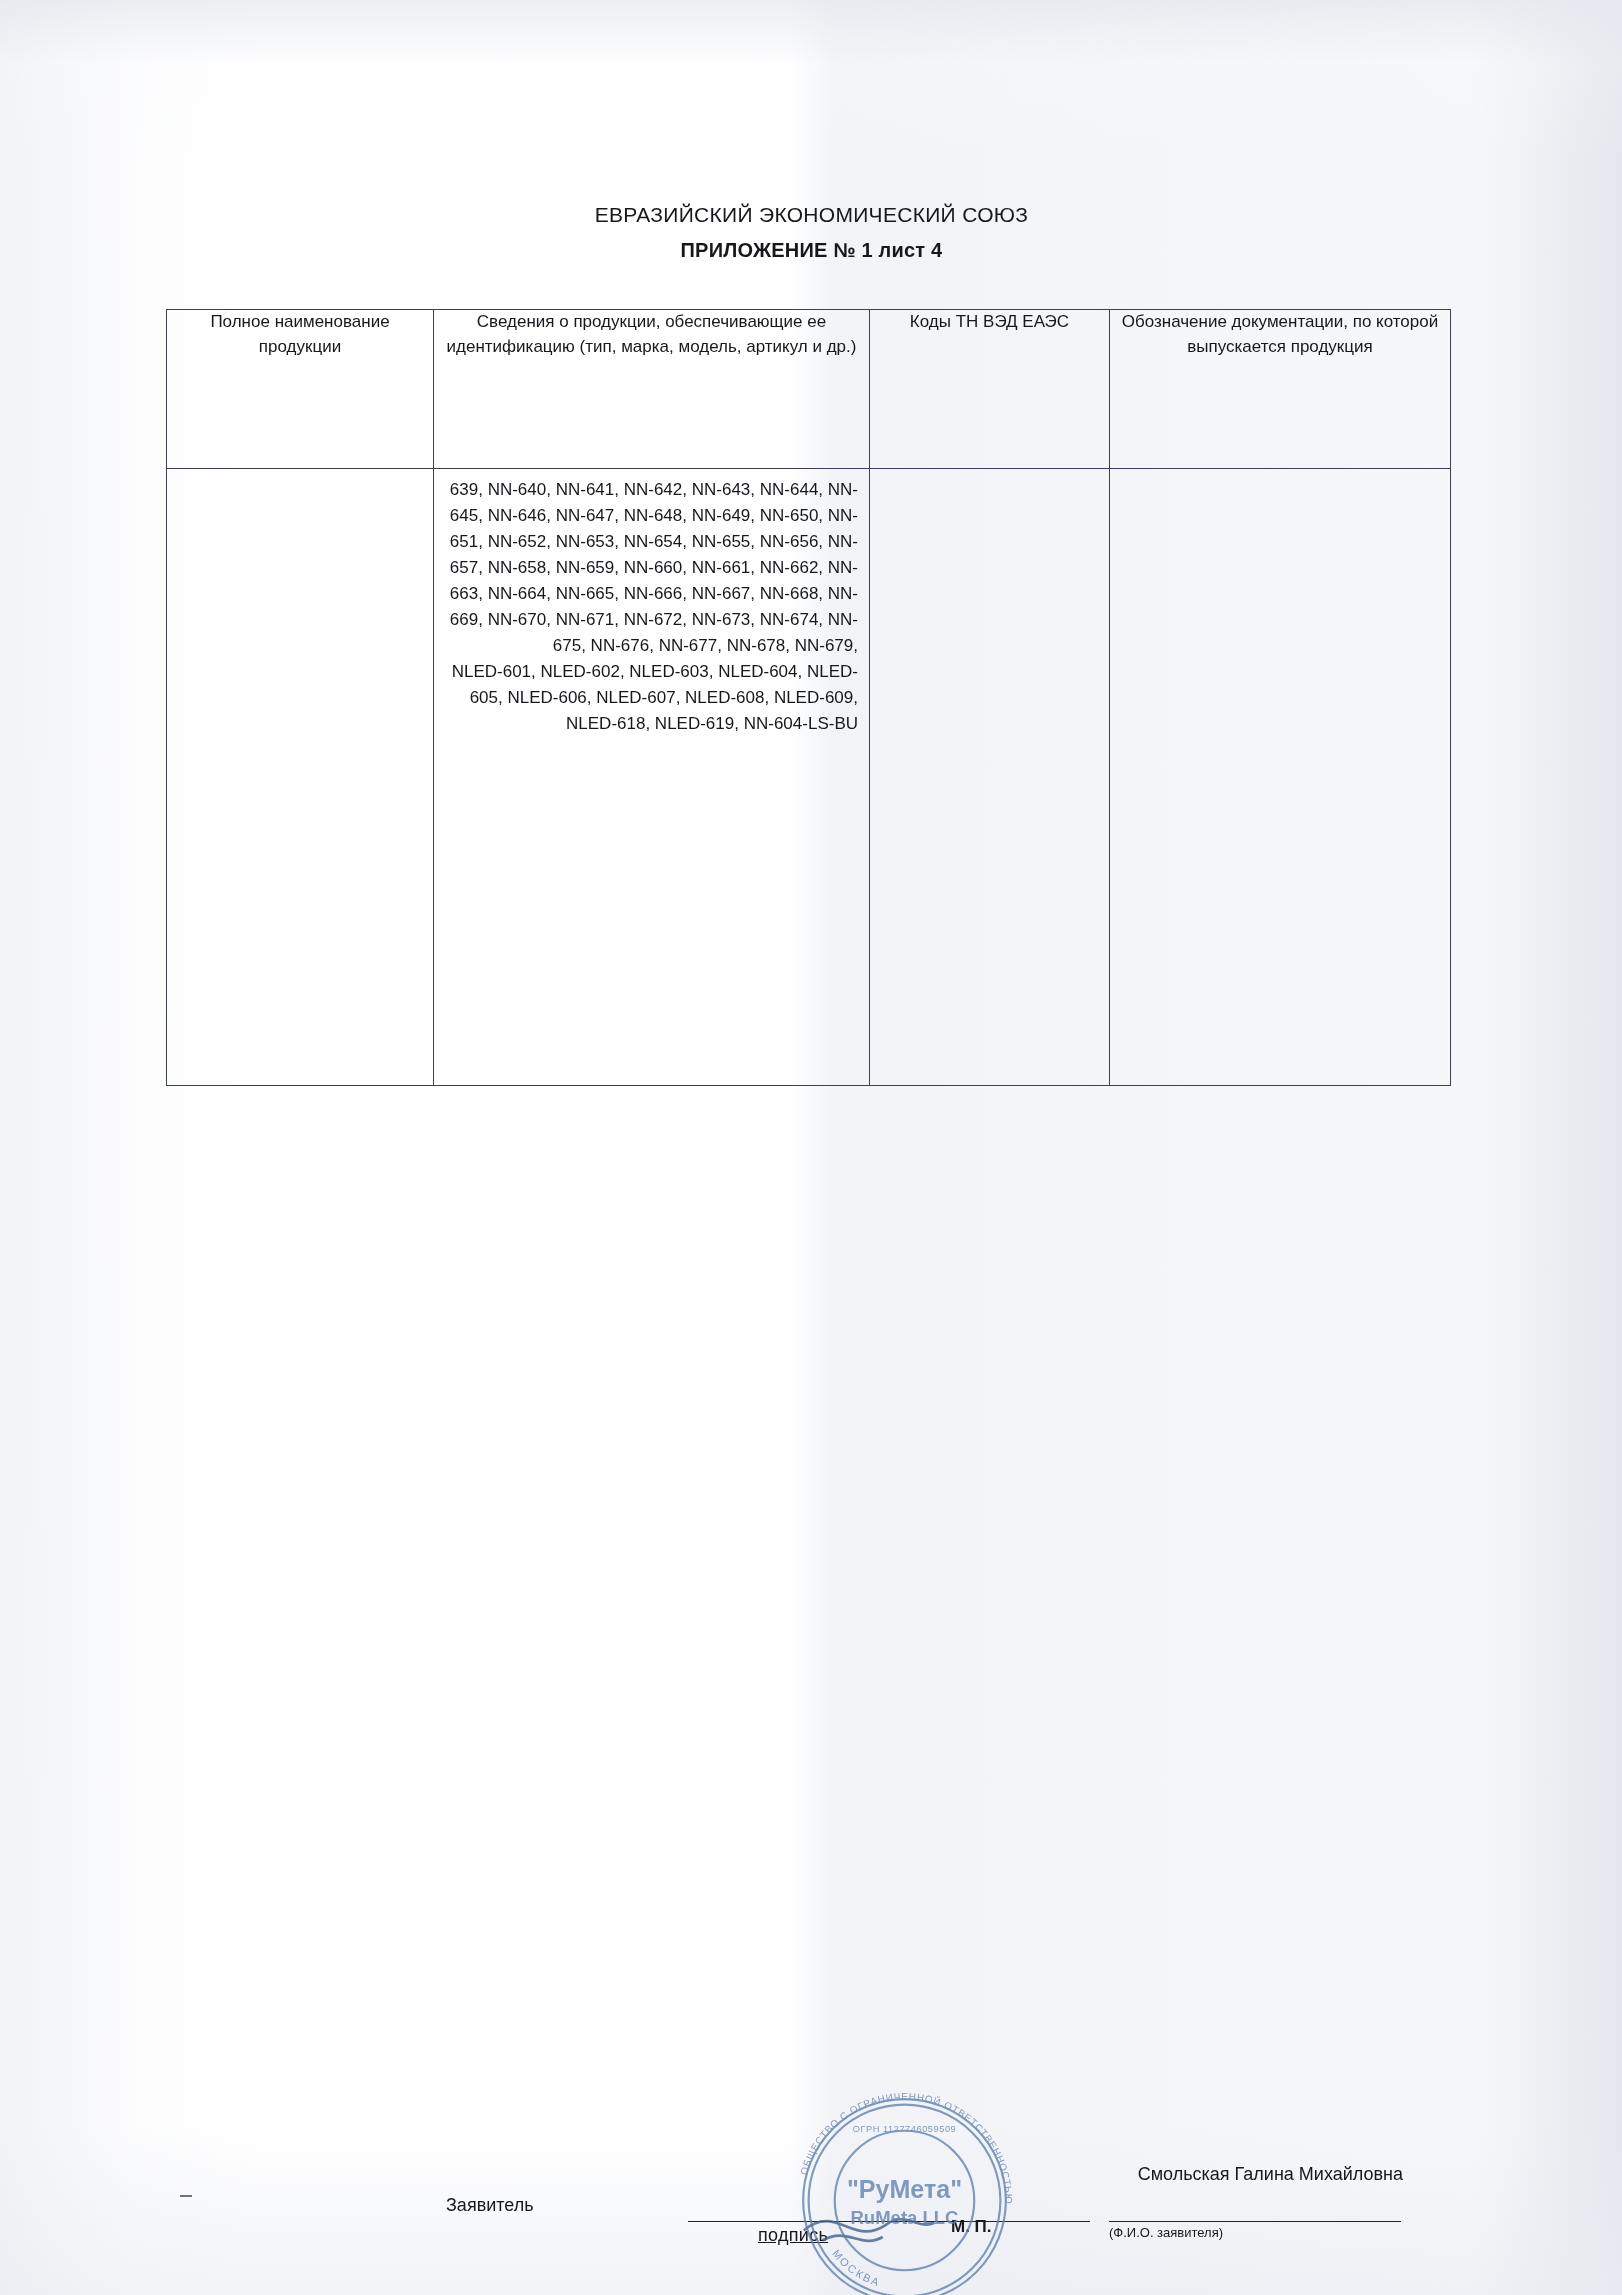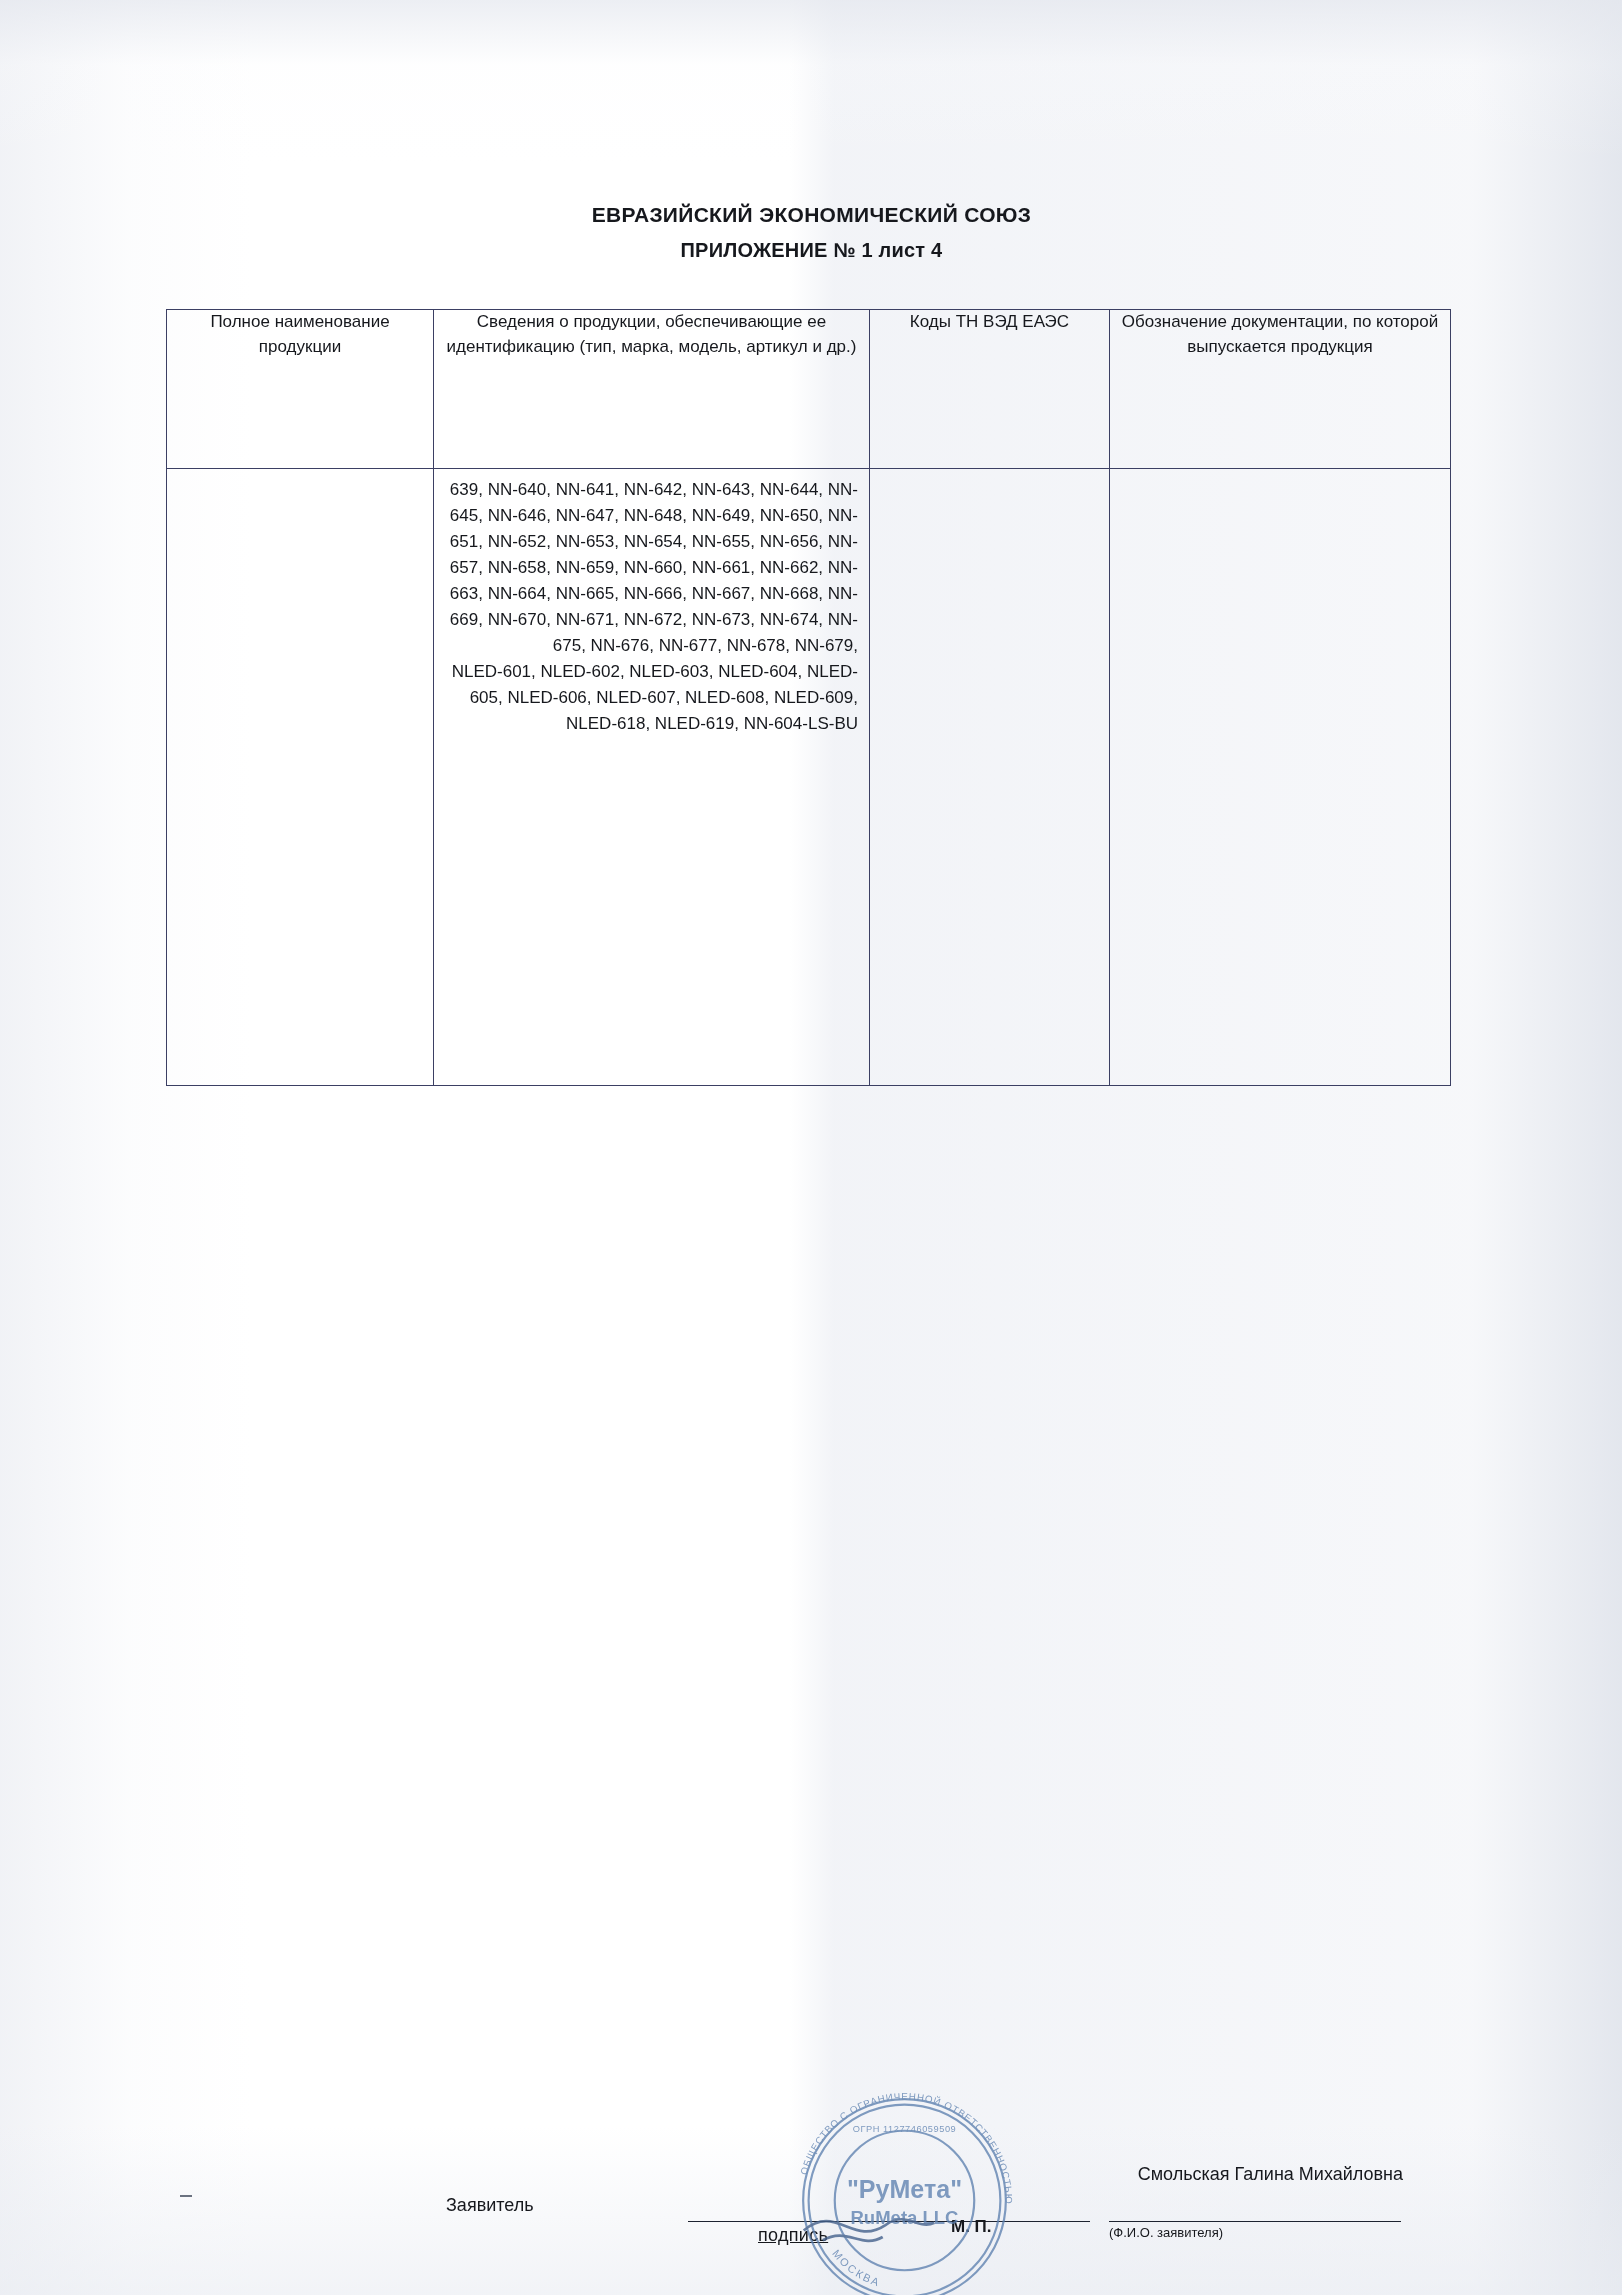--- a/index.html
+++ b/index.html
@@ -49,21 +49,21 @@
     position: relative;
     z-index: 3;
   }
 
   .title-block {
     text-align: center;
     margin-top: 203px;
   }
   .t-line1 {
     font-size: 21px;
-    font-weight: bold;
+    font-weight: normal;
     letter-spacing: 0.3px;
   }
   .t-line2 {
     font-size: 20px;
     font-weight: bold;
     margin-top: 12px;
     letter-spacing: 0.2px;
   }
   .t-line3 {
     font-size: 21px;

